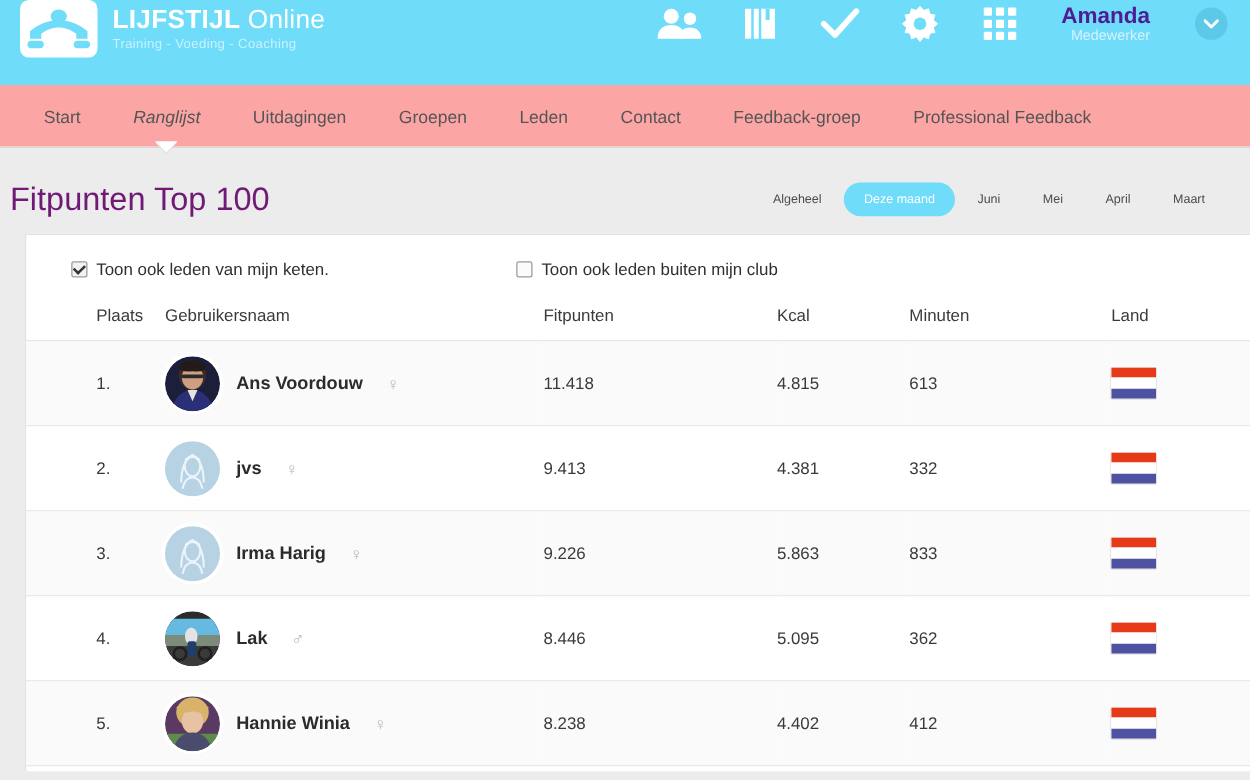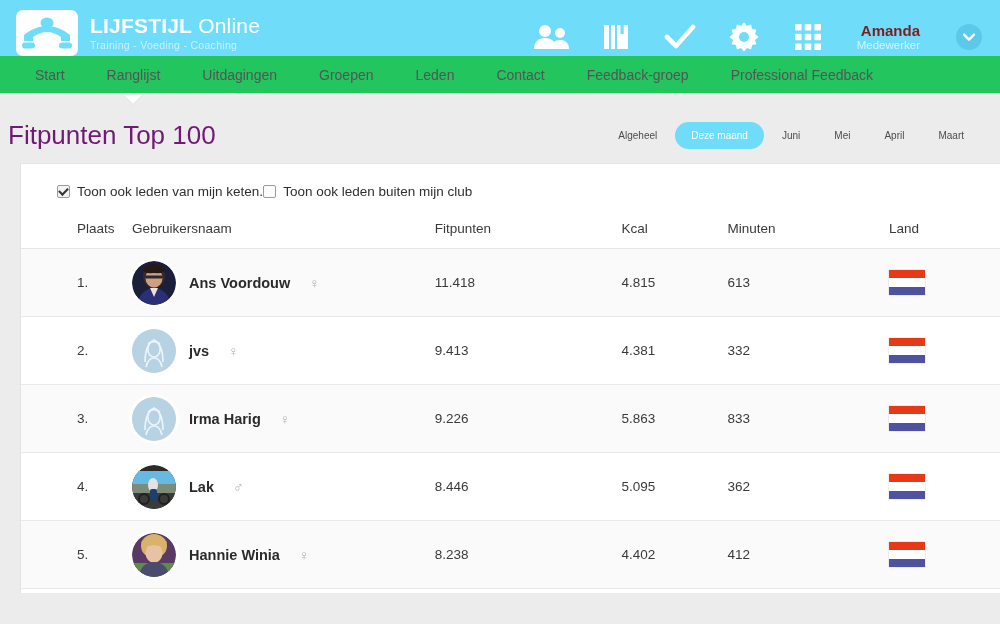--- a/index.html
+++ b/index.html
@@ -6,24 +6,24 @@
   html, body {
     width: 1000px; height: 624px;
     overflow: hidden;
     background: #ececec;
     font-family: "Liberation Sans", sans-serif;
     color: #333;
   }
 
   
   .topbar {
-    height: 56px;
+    height: 68px;
     background: #6FDCFA;
     display: flex;
-    align-items: flex-end;
+    align-items: flex-start;
     padding: 0 18px 0 16px;
     position: relative;
   }
   .brand { display: flex; align-items: center; gap: 12px; }
   .logo-box {
     width: 62px; height: 46px;
     background: #ffffff;
     border-radius: 7px;
     display: flex; align-items: center; justify-content: center;
     overflow: hidden;
@@ -56,51 +56,51 @@
     display: flex; align-items: center; justify-content: center;
     cursor: pointer;
   }
   .hicon svg { display: block; }
   .user-block {
     text-align: right;
     line-height: 1.15;
     margin-left: 4px;
     cursor: pointer;
   }
-  .user-name { color: #7f1d1d; font-size: 15px; font-weight: bold; white-space: nowrap; }
+  .user-name { color: #4c1d95; font-size: 18px; font-weight: bold; white-space: nowrap; }
   .user-role { color: #d4f3ff; font-size: 11.5px; white-space: nowrap; }
   .caret-btn {
     width: 26px; height: 26px; border-radius: 50%;
     background: #5CC9E8;
     display: flex; align-items: center; justify-content: center;
     margin-left: 10px;
     cursor: pointer;
   }
 
   
   .navbar {
-    height: 38px;
-    background: #22c55e;
+    height: 50px;
+    background: #fca5a5;
     display: flex;
     align-items: center;
     padding-left: 14px;
     border-bottom: 1px solid #dedede;
     position: relative;
     text-align: center;
   }
   .nav-item {
     font-size: 14px;
     color: #555;
     padding: 0 21px;
     line-height: 42px;
     cursor: pointer;
     white-space: nowrap;
     position: relative;
   }
-  .nav-item.active { color: #555; }
+  .nav-item.active { color: #555; font-style: italic; }
   .nav-arrow {
     position: absolute;
     left: 0; right: 0;
     bottom: -8px;
     display: flex;
     justify-content: center;
     pointer-events: none;
   }
   .nav-arrow i {
     display: block;
@@ -160,21 +160,21 @@
   }
   .chk-label {
     display: flex;
     align-items: center;
     gap: 7px;
     font-size: 13.5px;
     color: #2f2f2f;
     cursor: pointer;
     white-space: nowrap;
   }
-  .chk-label.second { }
+  .chk-label.second { margin-left: 150px; }
   .cb {
     width: 13px; height: 13px;
     border: 1px solid #9a9a9a;
     border-radius: 2px;
     background: #fbfbfb;
     display: inline-flex;
     align-items: center; justify-content: center;
     flex: 0 0 auto;
   }
   .cb.checked { background: #f3f3f3; }

